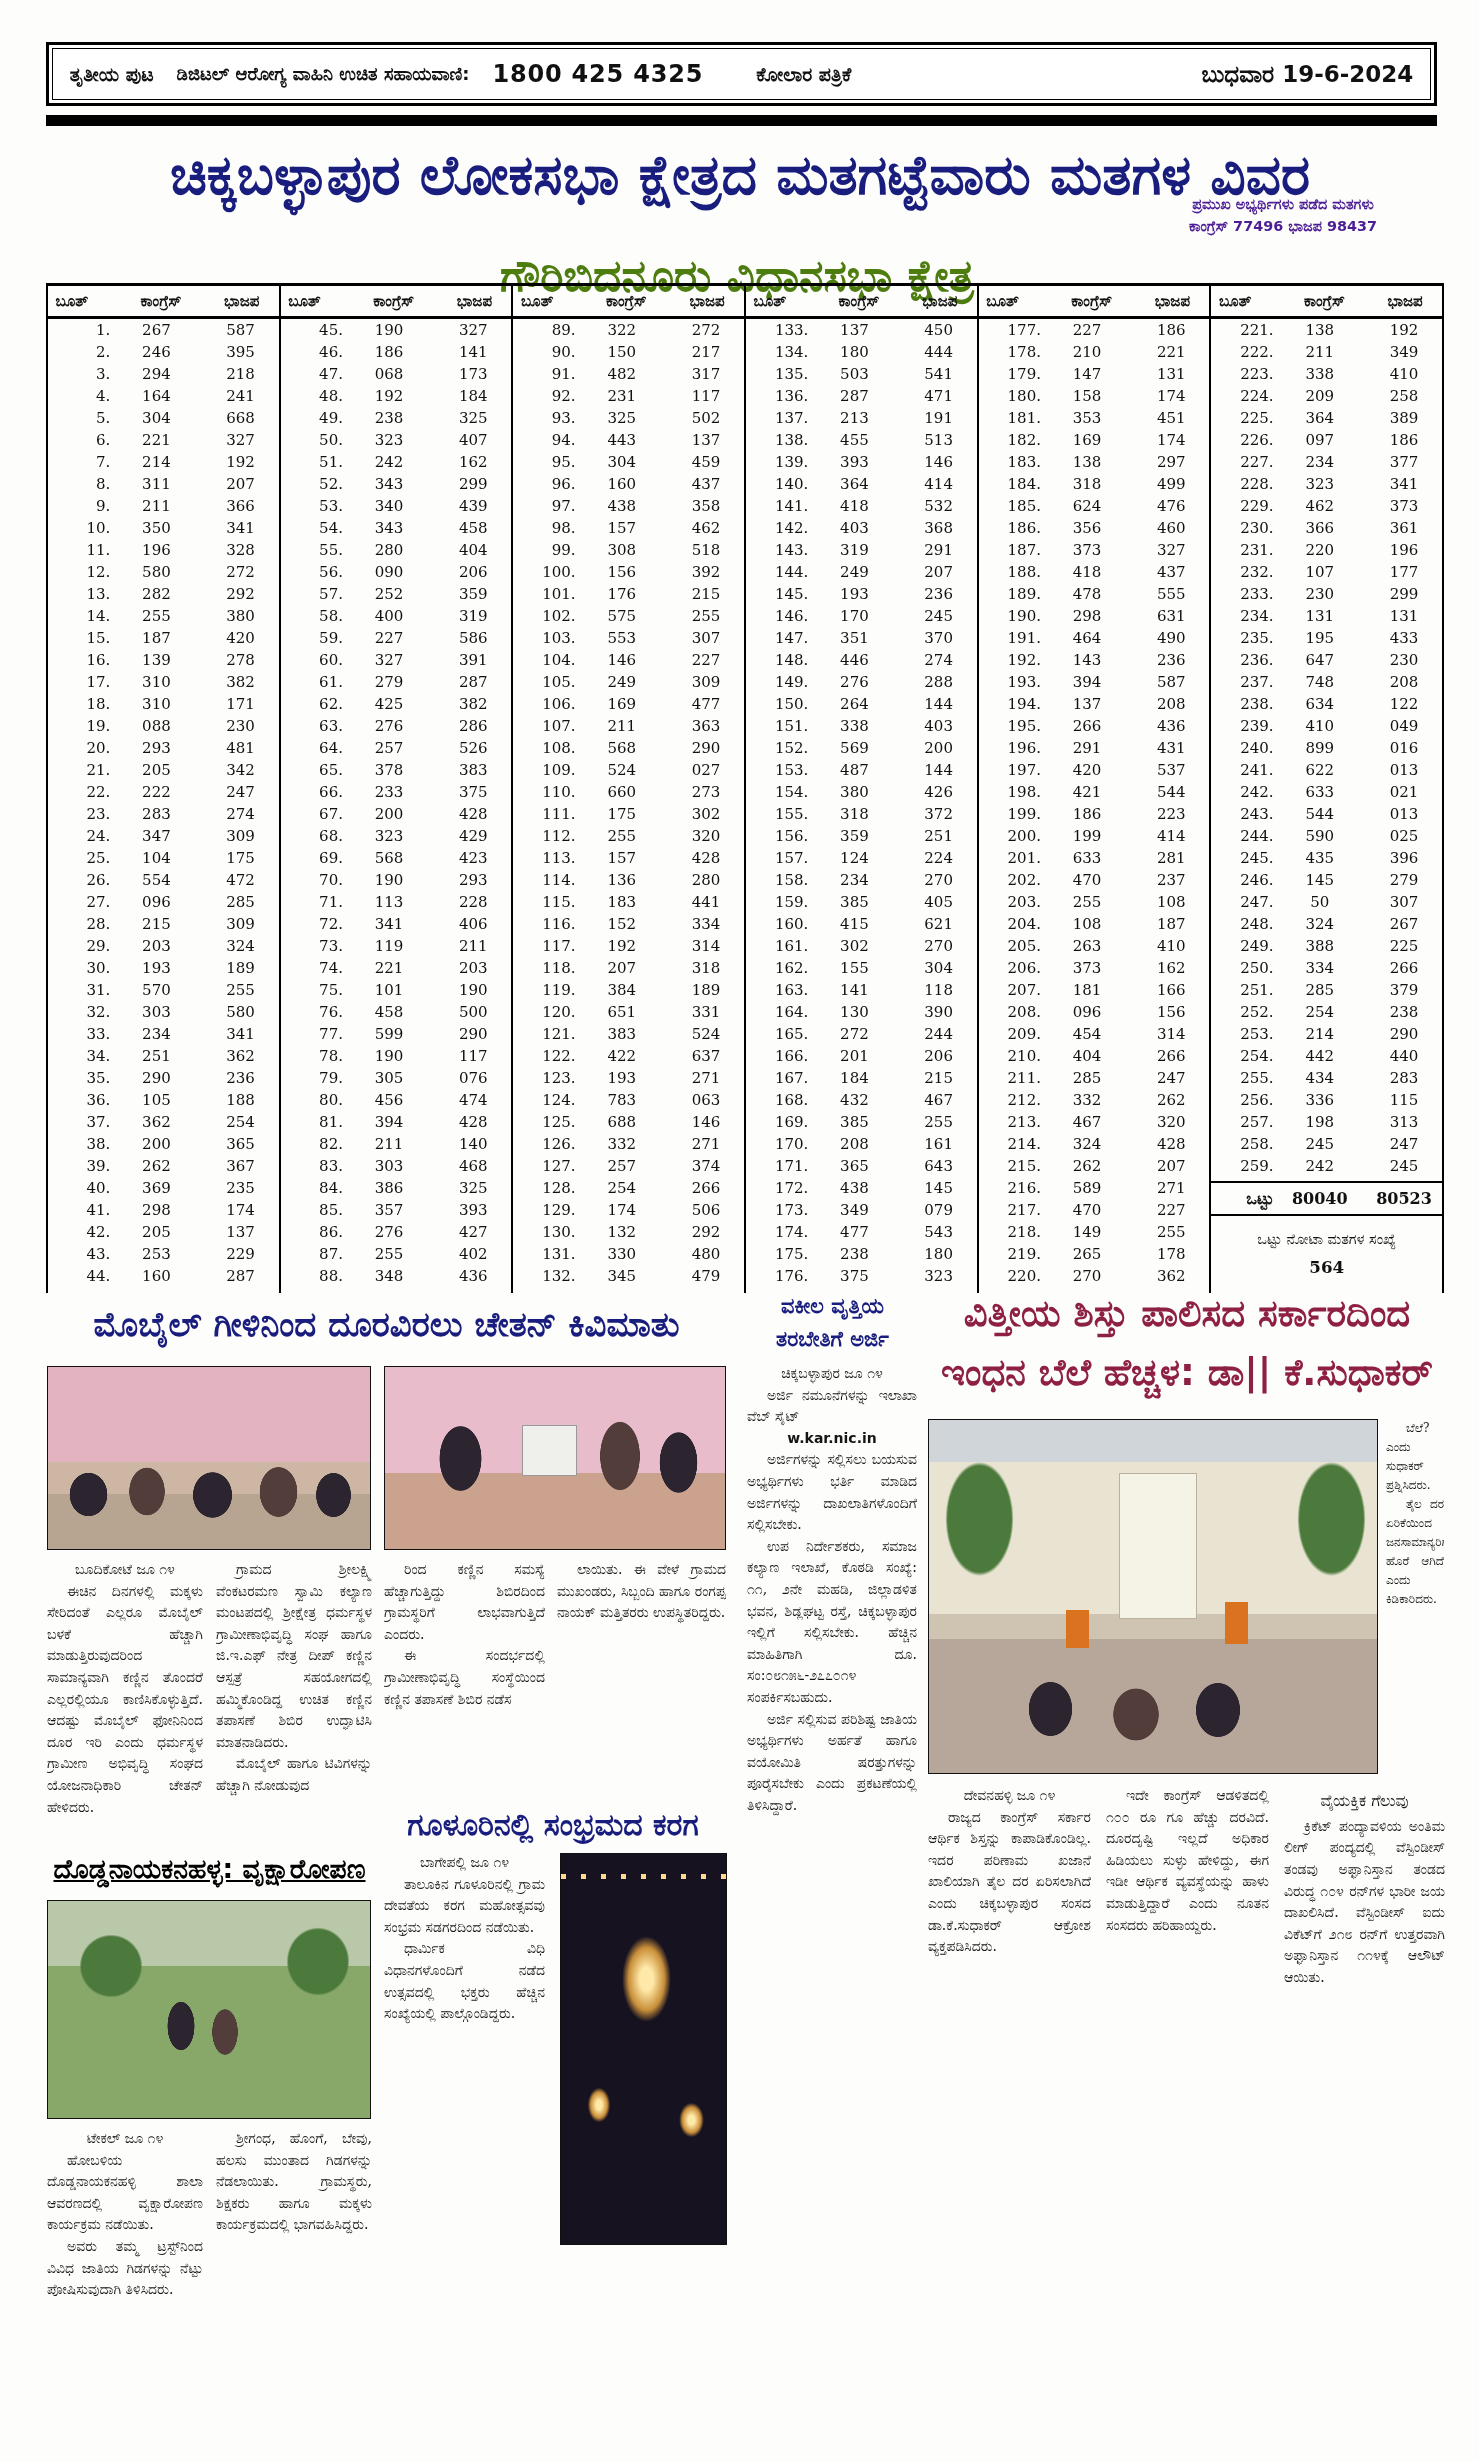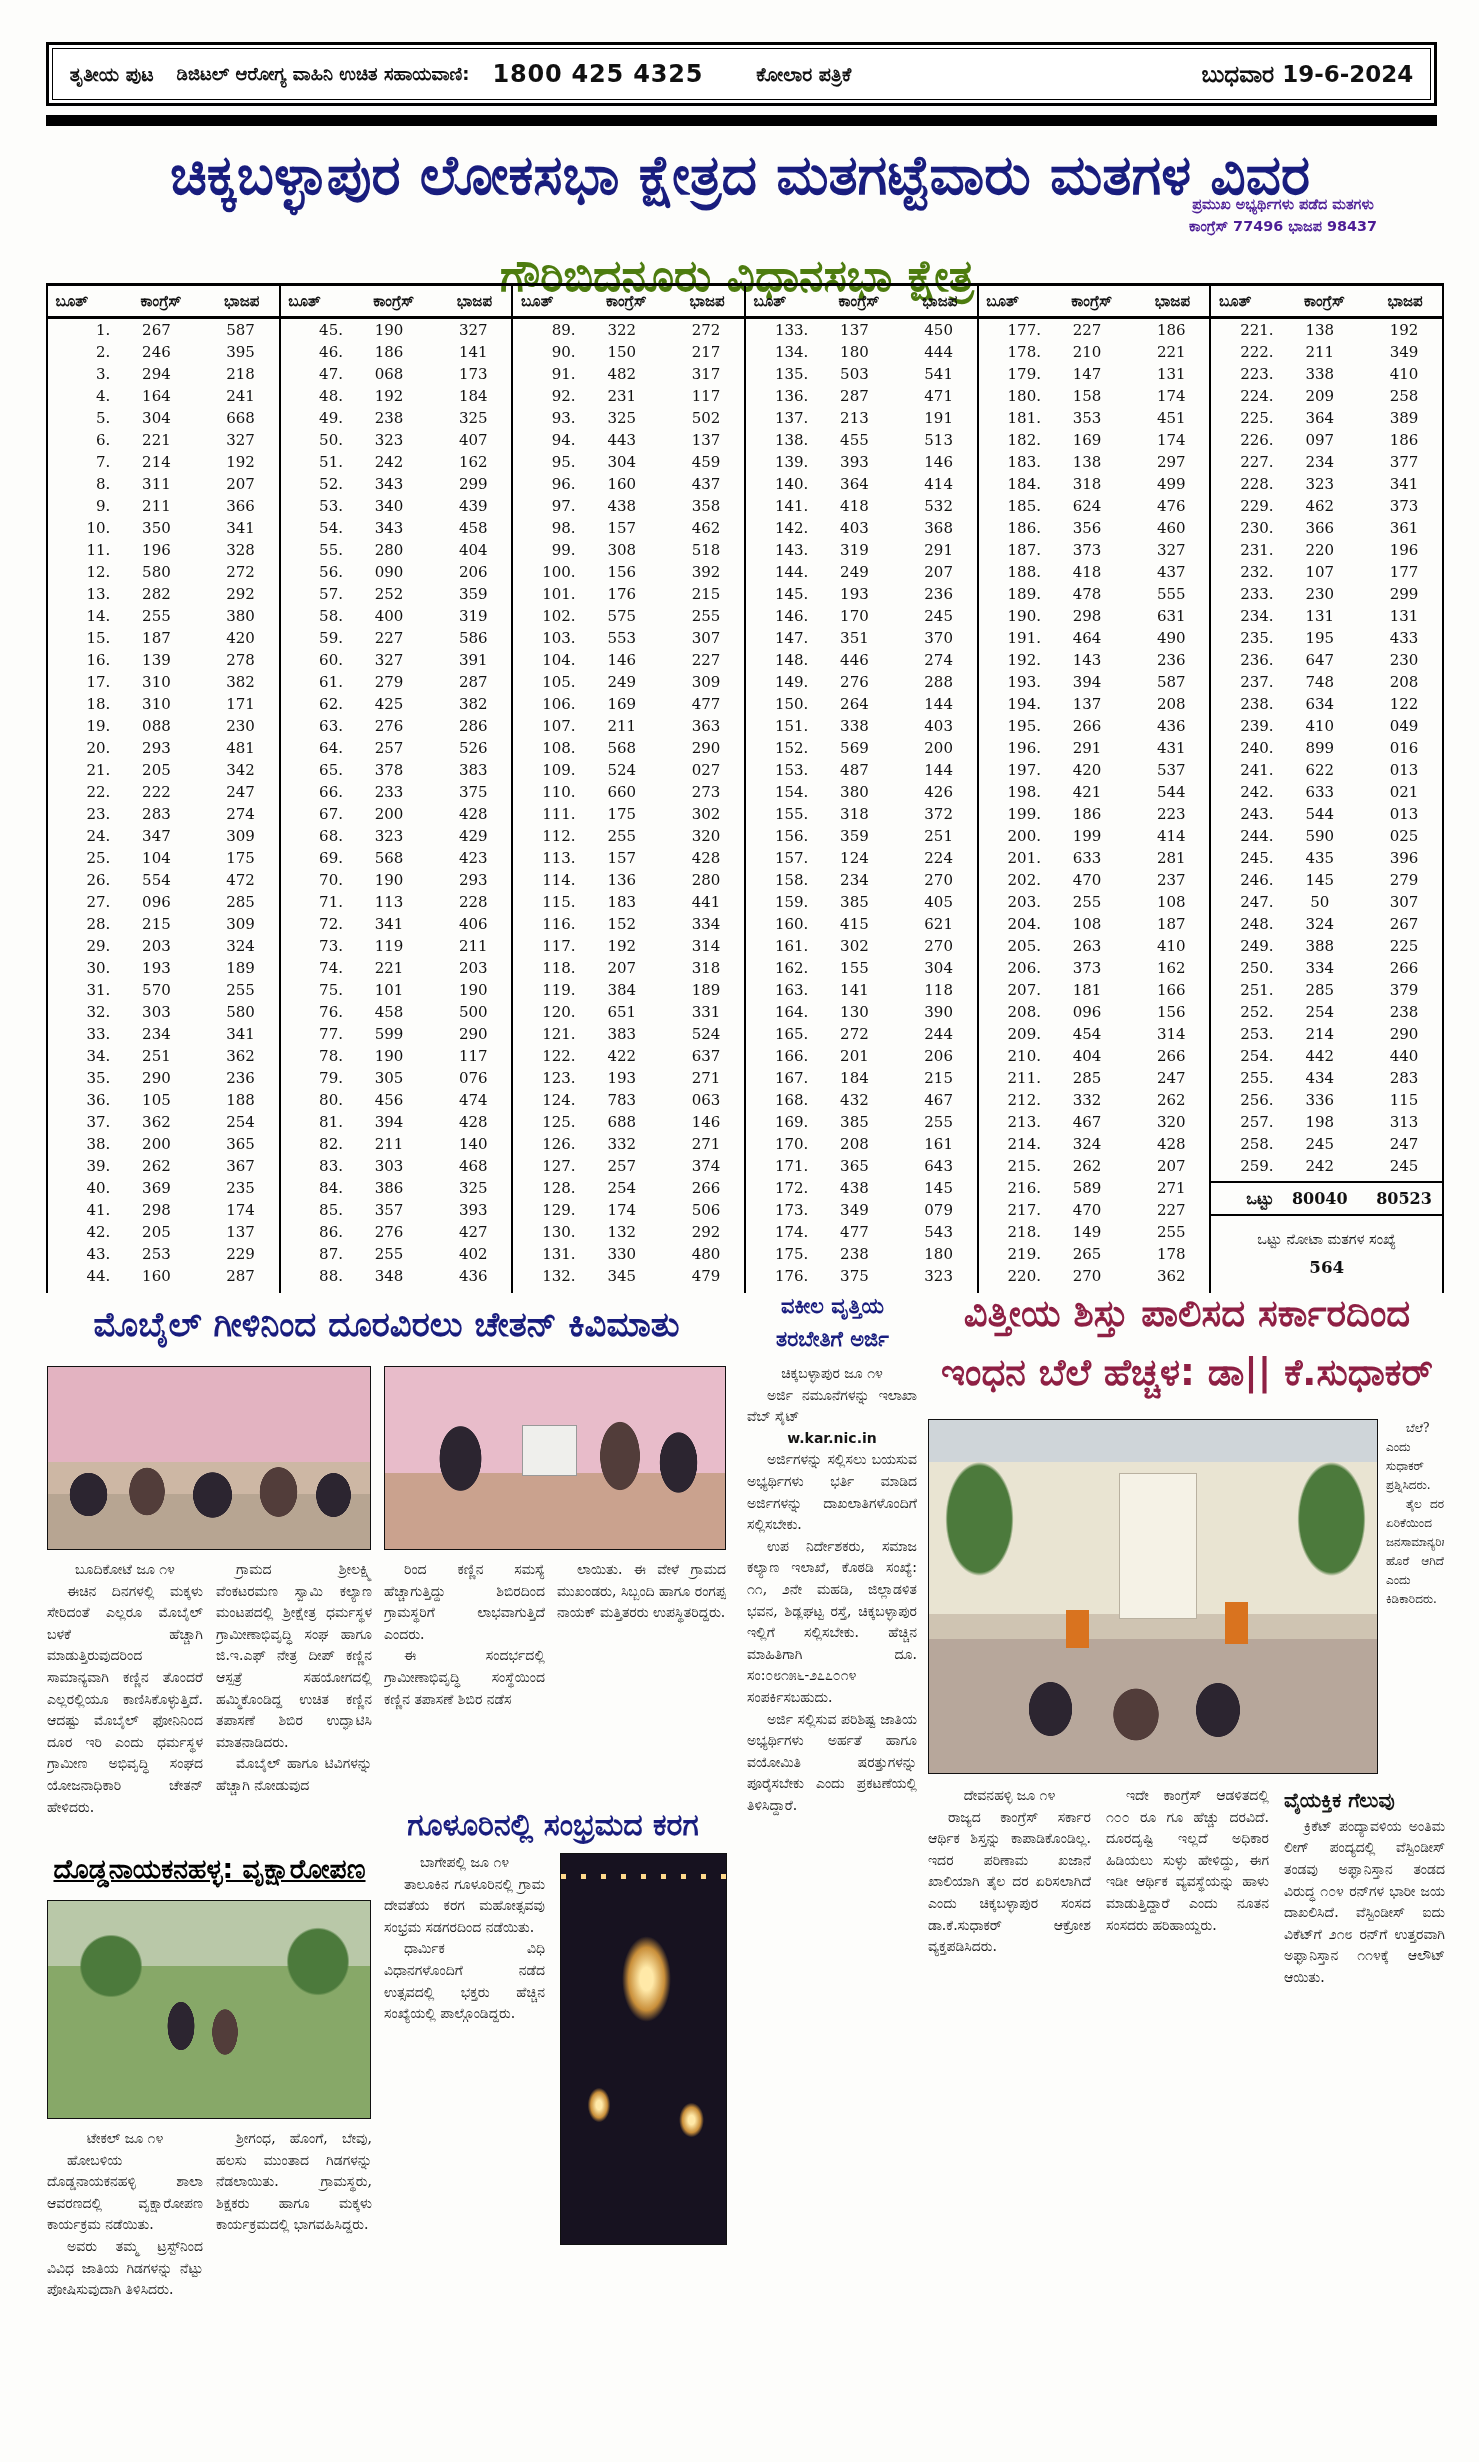--- a/index.html
+++ b/index.html
@@ -54,21 +54,21 @@
   .h-mobile{left:46px;top:1297px;width:681px;font-size:34px;line-height:1.6;color:#191d7e;}
   .h-vakeela{left:746px;top:1290px;width:173px;font-size:21px;line-height:1.55;color:#191d7e;}
   .h-sudhakar{left:928px;top:1284px;width:518px;font-size:37px;line-height:1.6;color:#8e2044;}
   .h-dodda{left:46px;top:1849px;width:327px;font-size:26.6px;line-height:1.5;color:#000000;text-decoration:underline;}
   .h-karaga{left:380px;top:1803px;width:346px;font-size:30px;line-height:1.45;color:#191d7e;}
   
   .col{position:absolute;font-size:14px;line-height:21.6px;text-align:justify;overflow:hidden;color:#151515;}
   .col .dateline{display:block;text-align:center;}
   .col p{margin:0;text-indent:20px;}
   .site{font-weight:bold;text-align:center;font-family:"DejaVu Sans",sans-serif;}
-  .subhd2{font-weight:bold;text-align:left;font-family:"DejaVu Sans",sans-serif;font-size:20px;margin:4.6px 0;}
+  .subhd2{font-weight:normal;text-align:center;font-family:"DejaVu Sans",sans-serif;font-size:16px;margin:4.6px 0;}
   
   .ph{position:absolute;overflow:hidden;border:1.5px solid #111;box-sizing:border-box;}
   .ph i{position:absolute;display:block;}
   .ph1{left:47px;top:1366px;width:324px;height:184px;
        background:linear-gradient(180deg,#e3b3c1 0 52%,#cdb7a4 52% 70%,#b7a592 70% 100%);}
   .ph2{left:384px;top:1366px;width:342px;height:184px;
        background:linear-gradient(180deg,#e8bcca 0 58%,#caa28e 58% 100%);}
   .ph3{left:928px;top:1419px;width:450px;height:355px;
        background:linear-gradient(180deg,#cfd5d9 0 12%,#e9e4d2 12% 55%,#cfc4b2 55% 62%,#b7a79b 62% 100%);}
   .ph4{left:47px;top:1900px;width:324px;height:219px;

